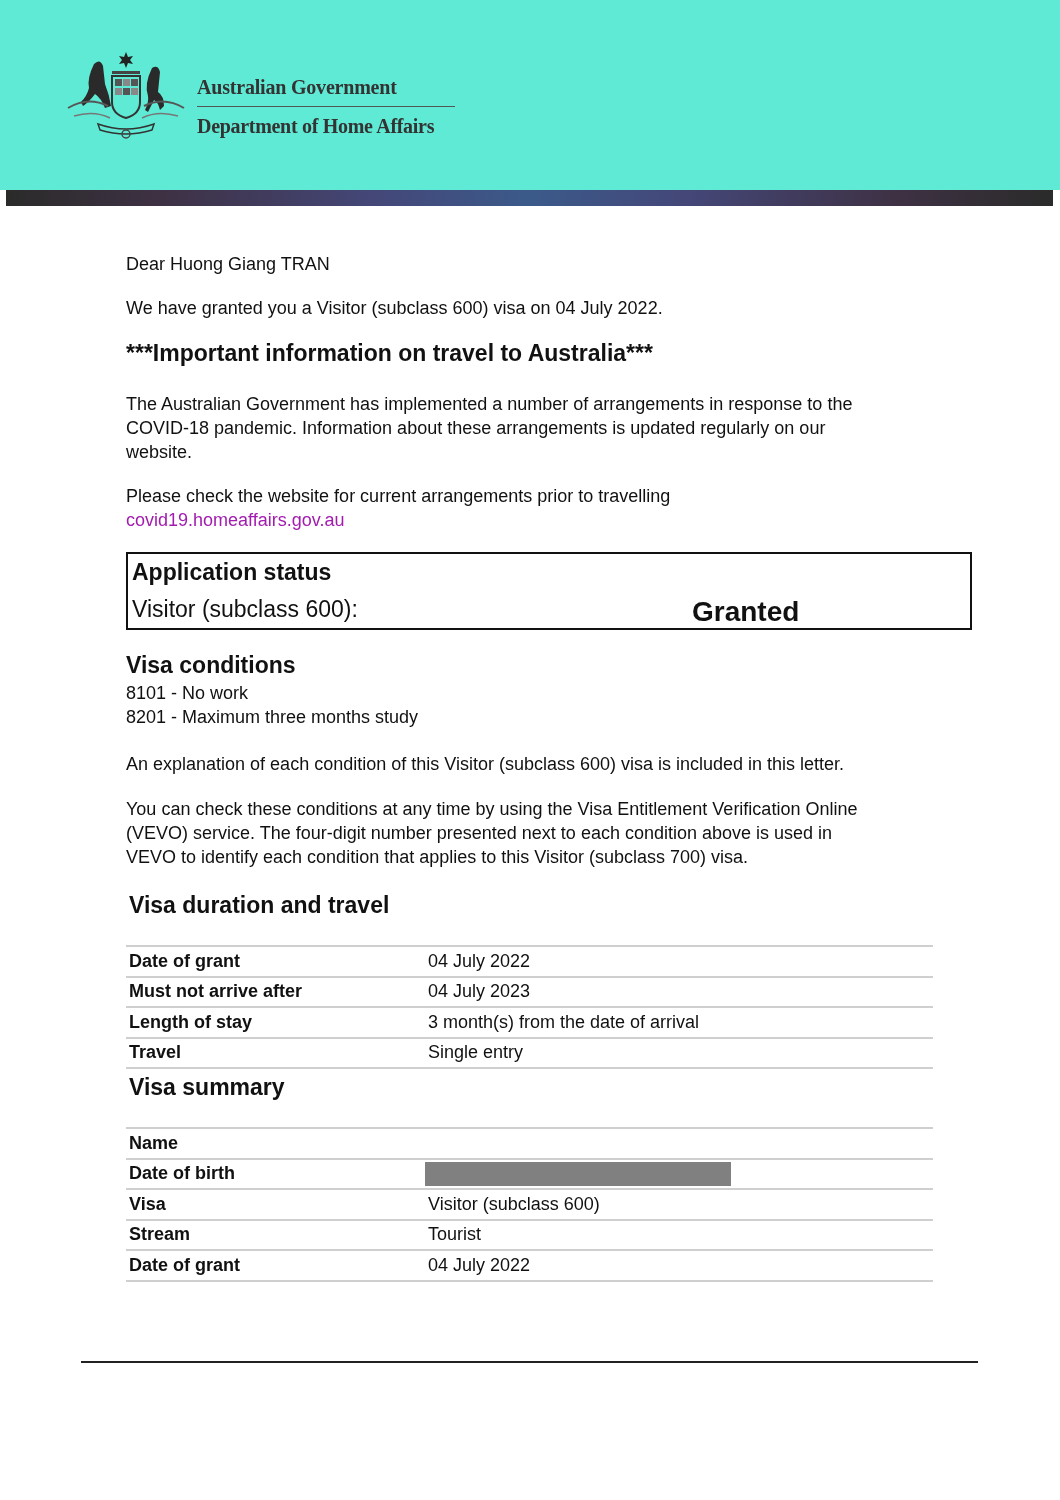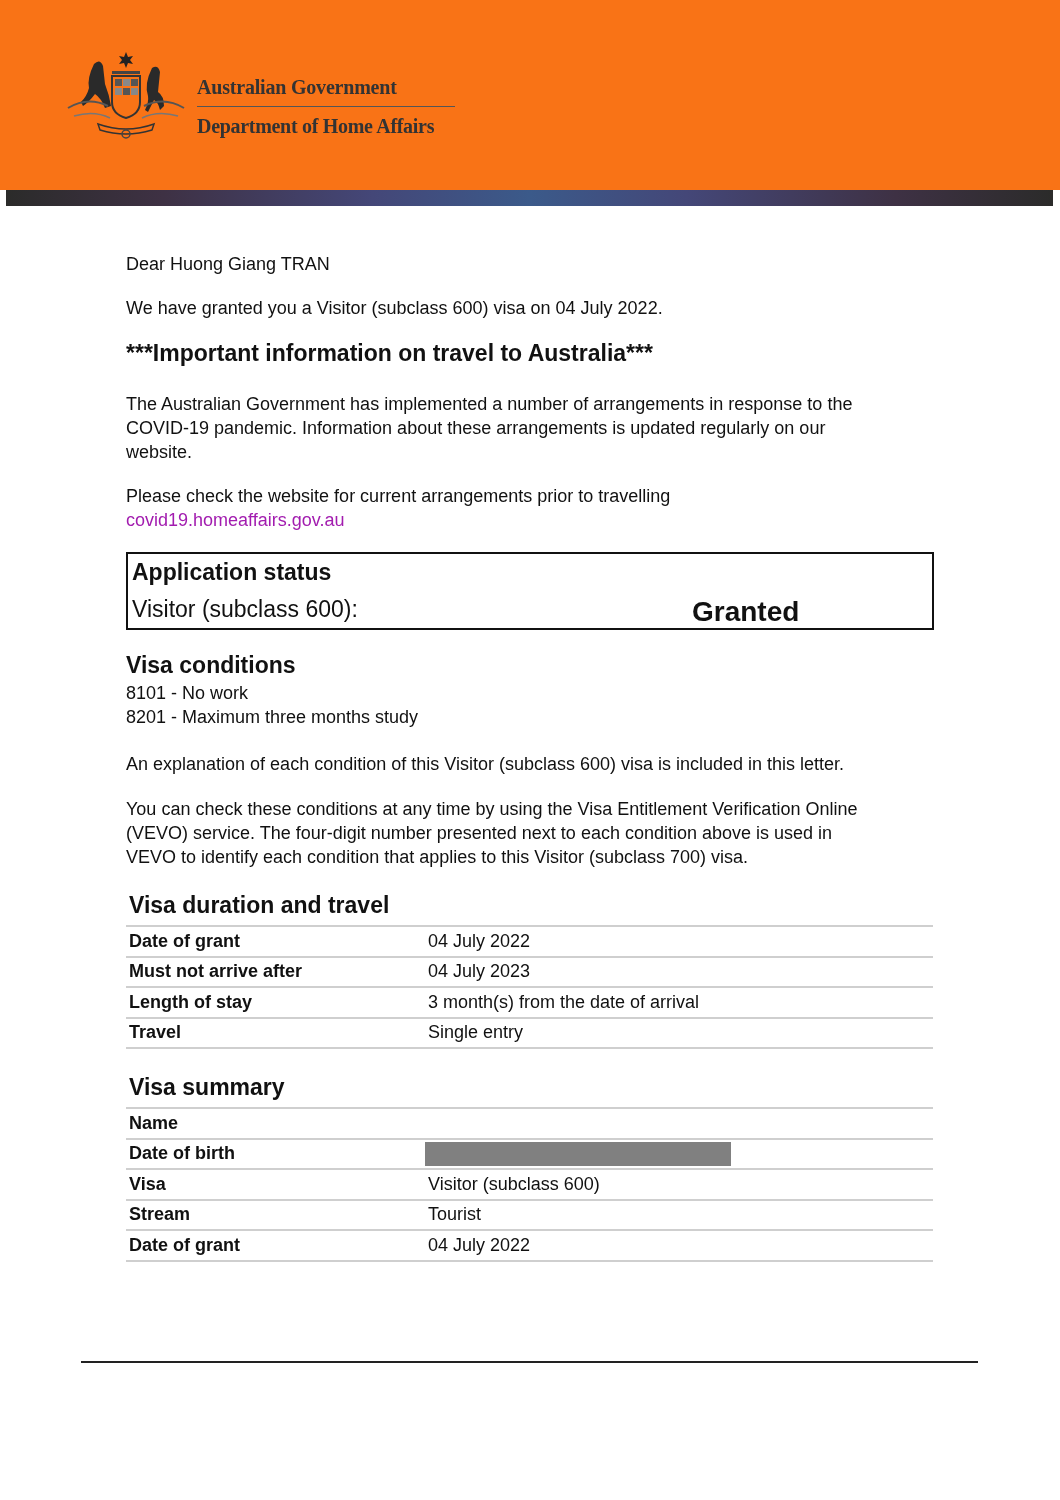--- a/index.html
+++ b/index.html
@@ -1,42 +1,43 @@
 <!DOCTYPE html>
 <html><head>
   <meta charset="utf-8">
   <style>
     html, body { margin: 0; padding: 0; }
     body {
       width: 1060px; height: 1500px; background: #ffffff; position: relative; overflow: hidden;
       font-family: "Liberation Sans", sans-serif; color: #111;
     }
-    .header { position: absolute; left: 0; top: 0; width: 1060px; height: 190px; background: #f97316; }
+    .header { position: absolute; left: 0; top: 0; width: 1060px; height: 190px; background: #5eead4; }
     .crest { position: absolute; left: 64px; top: 50px; width: 124px; height: 92px; }
     .gov-block { position: absolute; left: 197px; top: 76px; }
     .gov-name { font-family: "Liberation Serif", serif; font-weight: bold; font-size: 20px; color: #333; letter-spacing: -0.2px; }
     .gov-rule { width: 258px; height: 1px; background: #555; margin: 7px 0 8px 0; }
     .dept-name { font-family: "Liberation Serif", serif; font-weight: bold; font-size: 20px; color: #333; letter-spacing: -0.3px; }
     .band {
       position: absolute; left: 6px; top: 190px; width: 1047px; height: 16px;
       background: linear-gradient(90deg, #2b2b2a 0%, #3e3144 15%, #444778 35%, #3b5a8a 50%, #444778 65%, #3e3144 85%, #2b2b2a 100%);
     }
     .content { position: absolute; left: 126px; top: 0; width: 808px; }
     .p { position: absolute; left: 0; font-size: 18px; line-height: 24px; white-space: nowrap; }
     .h-important { position: absolute; left: 0; top: 340px; font-size: 23px; font-weight: bold; white-space: nowrap; }
     .link { color: #a21caf; }
     .status-box {
       position: absolute; left: 0; top: 552px; width: 804px; height: 74px;
       border: 2.5px solid #111;
+      padding-left: 38px;
     }
     .status-title { position: absolute; left: 4px; top: 5px; font-size: 23px; font-weight: bold; }
     .status-label { position: absolute; left: 4px; top: 42px; font-size: 23px; }
     .status-value { position: absolute; left: 564px; top: 42px; font-size: 28px; font-weight: bold; }
     .h-section { position: absolute; left: 0; font-size: 23px; font-weight: bold; white-space: nowrap; }
-    .kv-table { position: absolute; left: 0; width: 807px; border-top: 2px solid #cfcfcf; }
+    .kv-table { position: absolute; left: 0; width: 807px; border-top: 2px solid #cfcfcf; margin-top: 20px; }
     .kv-row { display: flex; height: 28.5px; border-bottom: 2px solid #cfcfcf; align-items: center; }
     .kv-key { width: 299px; padding-left: 3px; font-size: 18px; font-weight: bold; }
     .kv-val { flex: 1; font-size: 18px; padding-left: 0; }
     .redacted { display: inline-block; width: 306px; height: 24px; background: #808080; vertical-align: middle; margin-left: -3px; }
     .footer-rule { position: absolute; left: 81px; top: 1361px; width: 897px; height: 2px; background: #222; }
   </style>
 </head>
 <body>
 
 <div class="header">
@@ -64,21 +65,21 @@
   </div>
 </div>
 <div class="band"></div>
 
 <div class="content">
   <div class="p" style="top:252px">Dear Huong Giang TRAN</div>
   <div class="p" style="top:296px">We have granted you a Visitor (subclass 600) visa on 04 July 2022.</div>
   <div class="h-important">***Important information on travel to Australia***</div>
 
   <div class="p" style="top:392px">The Australian Government has implemented a number of arrangements in response to the</div>
-  <div class="p" style="top:416px">COVID-19 pandemic. Information about these arrangements is updated regularly on our</div>
+  <div class="p" style="top:416px">COVID-18 pandemic. Information about these arrangements is updated regularly on our</div>
   <div class="p" style="top:440px">website.</div>
 
   <div class="p" style="top:484px">Please check the website for current arrangements prior to travelling</div>
   <div class="p" style="top:508px"><a class="link">covid19.homeaffairs.gov.au</a></div>
 
   <div class="status-box">
     <div class="status-title">Application status</div>
     <div class="status-label">Visitor (subclass 600):</div>
     <div class="status-value">Granted</div>
   </div>

